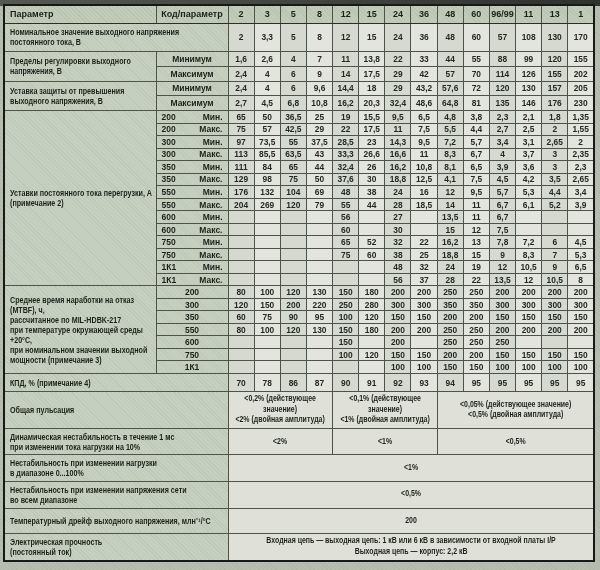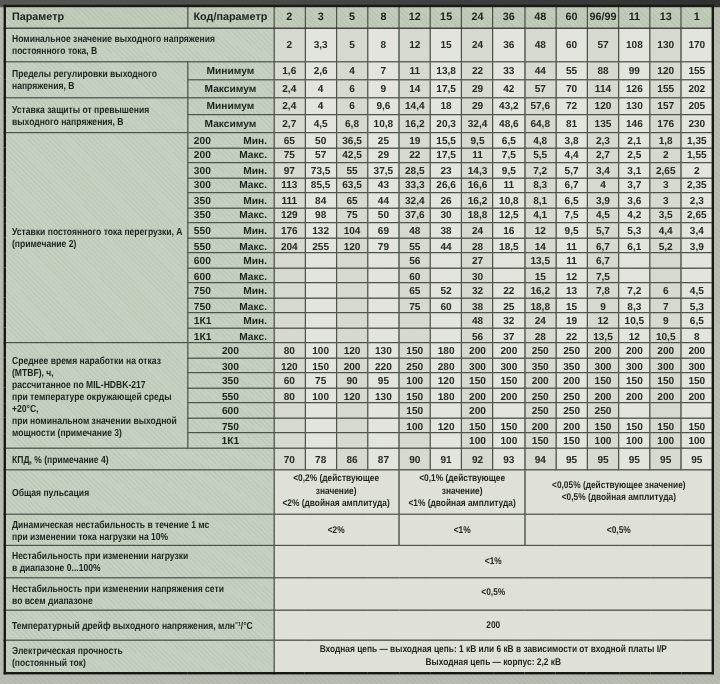--- a/index.html
+++ b/index.html
@@ -343,21 +343,21 @@
           <td class="val odd"><span class="tx">3,4</span></td>
         </tr>
         <tr class="g3">
           <td class="codesub">
             <span class="in">
               <span class="tx">550</span>
               <span class="tx">Макс.</span>
             </span>
           </td>
           <td class="val even"><span class="tx">204</span></td>
-          <td class="val odd"><span class="tx">255</span></td>
+          <td class="val odd"><span class="tx">269</span></td>
           <td class="val even"><span class="tx">120</span></td>
           <td class="val odd"><span class="tx">79</span></td>
           <td class="val even"><span class="tx">55</span></td>
           <td class="val odd"><span class="tx">44</span></td>
           <td class="val even"><span class="tx">28</span></td>
           <td class="val odd"><span class="tx">18,5</span></td>
           <td class="val even"><span class="tx">14</span></td>
           <td class="val odd"><span class="tx">11</span></td>
           <td class="val even"><span class="tx">6,7</span></td>
           <td class="val odd"><span class="tx">6,1</span></td>

